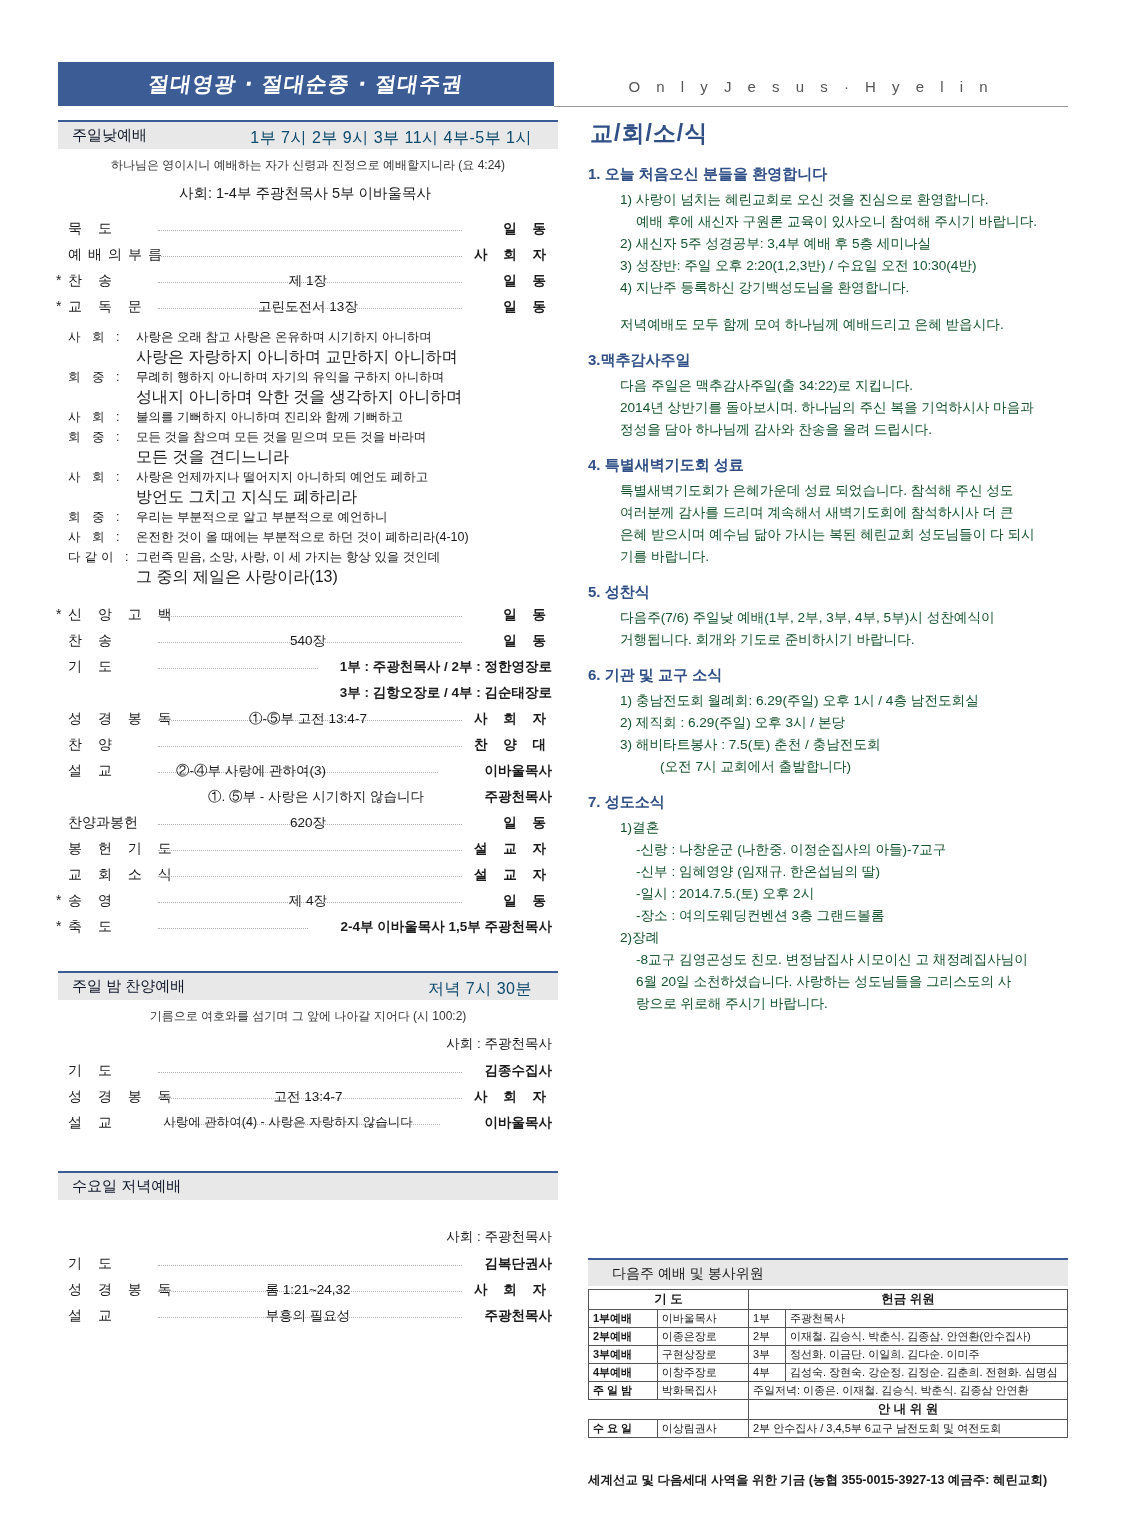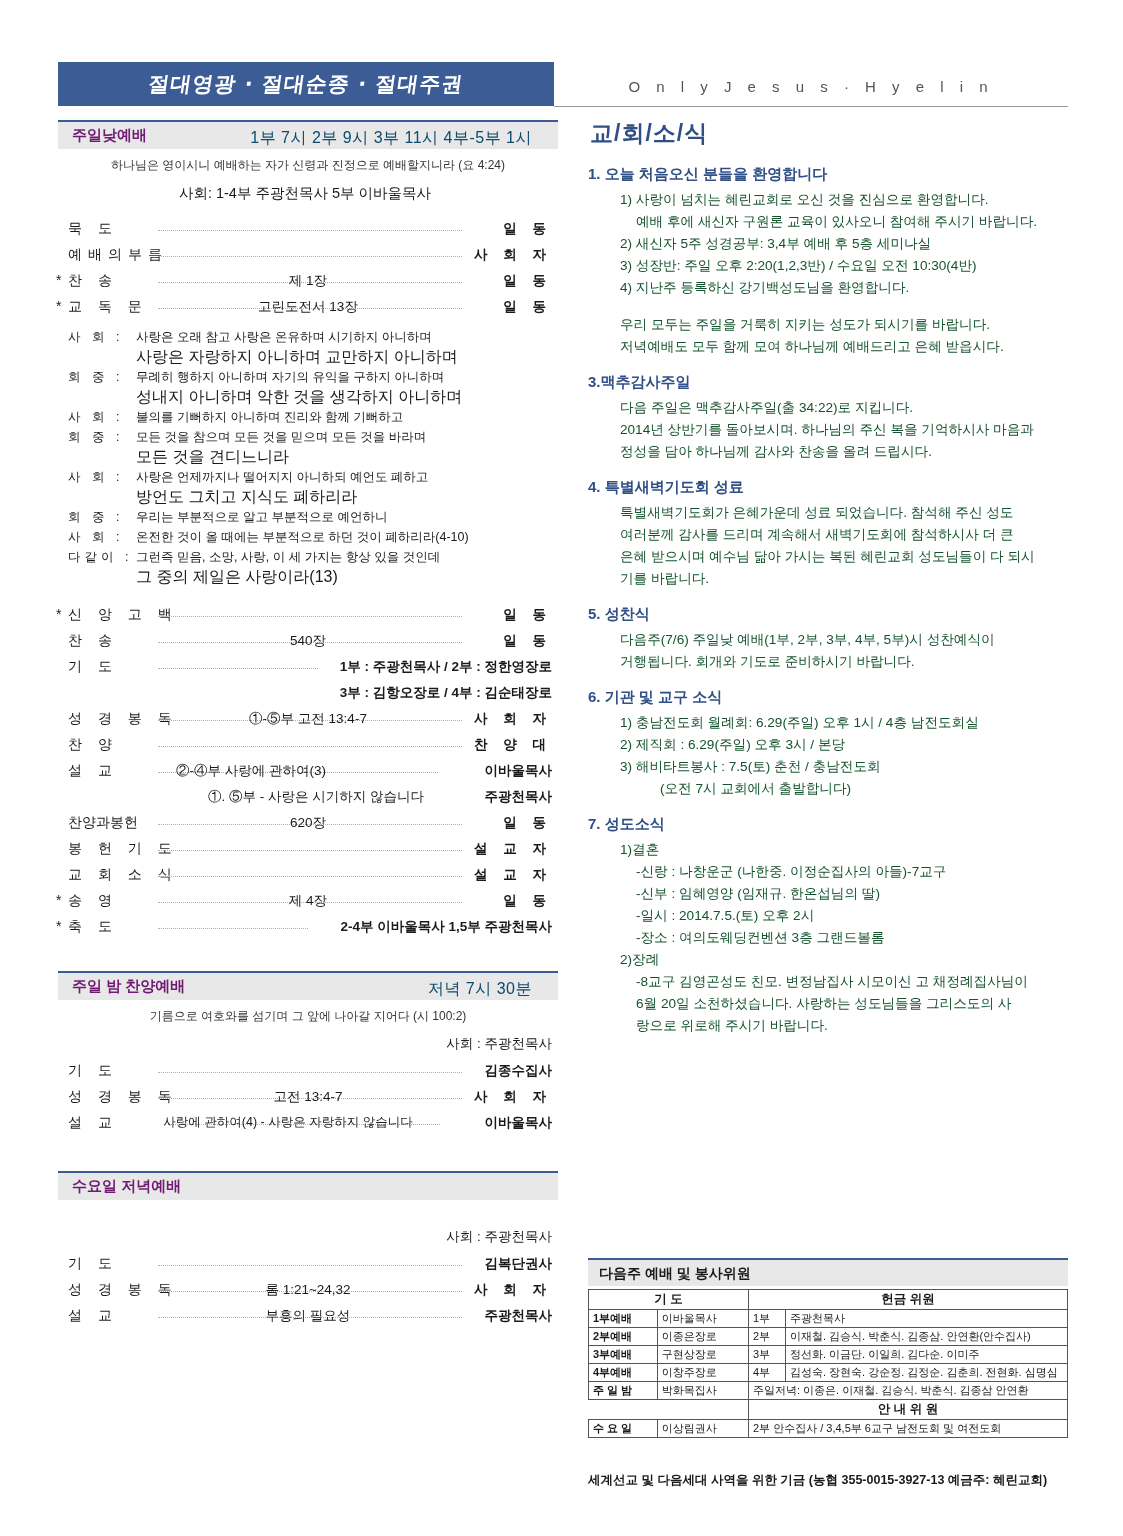--- a/index.html
+++ b/index.html
@@ -37,21 +37,21 @@
   
   .col-left{position:absolute;left:58px;top:120px;width:500px;}
   .col-right{position:absolute;left:588px;top:118px;width:480px;}
 
   
   .barbox{
     position:relative;background:#e8e8e8;height:27px;margin-bottom:4px;
     border-top:2px solid #3c5c96;
   }
   .barbox .btitle{
-    position:absolute;left:14px;top:4px;font-size:15px;font-weight:bold;color:#701a75;
+    position:absolute;left:14px;top:4px;font-size:15px;font-weight:normal;color:#0f172a;
   }
   .barbox .bright{
     position:absolute;right:26px;top:6px;font-size:16px;color:#0c4a6e;letter-spacing:0.5px;
   }
   .verse{
     text-align:center;font-size:12px;color:#333;margin:8px 0 10px;
   }
   .leader{
     text-align:center;font-size:14.5px;margin:6px 0 14px;padding-right:6px;
   }
@@ -97,21 +97,21 @@
   .n-body{font-size:13.6px;line-height:22px;color:#14532d;padding-left:16px;}
   .n-body .ind1{padding-left:16px;display:block;}
   .n-body .ind2{padding-left:32px;display:block;}
   .n-body .ind3{padding-left:56px;display:block;}
 
   
   .tbl-wrap{position:absolute;left:588px;top:1258px;width:480px;}
   .tbl-hdr{
     background:#e8e8e8;border-top:2px solid #3c5c96;height:26px;
   }
-  .tbl-hdr span{font-size:14px;font-weight:bold;padding-left:11px;line-height:26px;display:block;}
+  .tbl-hdr span{font-size:14px;font-weight:normal;padding-left:24px;line-height:26px;display:block;}
   table.duty{
     border-collapse:collapse;width:480px;font-size:11px;margin-top:3px;
   }
   table.duty td,table.duty th{
     border:1px solid #555;padding:1px 4px;vertical-align:middle;
   }
   table.duty .hcell{text-align:center;font-weight:bold;font-size:12.5px;background:#fff;}
   .dutylabel{font-weight:bold;white-space:nowrap;}
   .foot{
     position:absolute;left:588px;top:1472px;width:490px;font-size:12.5px;font-weight:bold;
@@ -354,21 +354,20 @@
         <span class="ind1">1) 사랑이 넘치는 혜린교회로 오신 것을 진심으로 환영합니다.</span>
         <span class="ind2">예배 후에 새신자 구원론 교육이 있사오니 참여해 주시기 바랍니다.</span>
         <span class="ind1">2) 새신자 5주 성경공부: 3,4부 예배 후 5층 세미나실</span>
         <span class="ind1">3) 성장반: 주일 오후 2:20(1,2,3반) / 수요일 오전 10:30(4반)</span>
         <span class="ind1">4) 지난주 등록하신 강기백성도님을 환영합니다.</span>
       </div>
     </div>
 
     <div class="n-item">
       <div class="n-body">
-        <span class="ind1">우리 모두는 주일을 거룩히 지키는 성도가 되시기를 바랍니다.</span>
         <span class="ind1">저녁예배도 모두 함께 모여 하나님께 예배드리고 은혜 받읍시다.</span>
       </div>
     </div>
 
     <div class="n-item">
       <div class="n-head">3.맥추감사주일</div>
       <div class="n-body">
         <span class="ind1">다음 주일은 맥추감사주일(출 34:22)로 지킵니다.</span>
         <span class="ind1">2014년 상반기를 돌아보시며. 하나님의 주신 복을 기억하시사 마음과</span>
         <span class="ind1">정성을 담아 하나님께 감사와 찬송을 올려 드립시다.</span>

